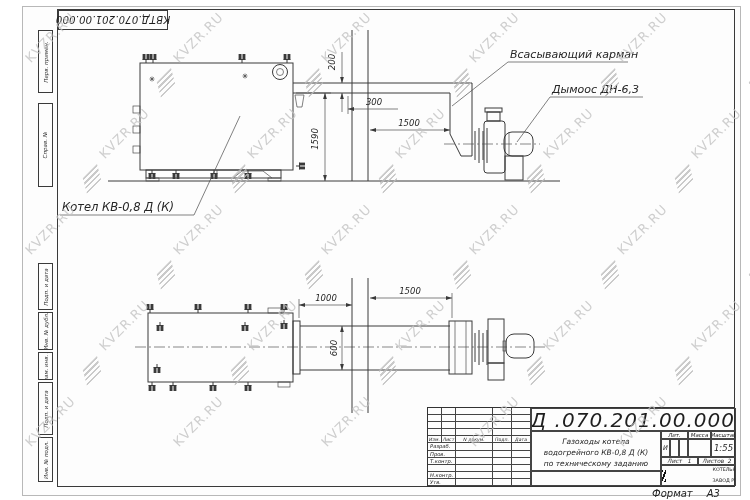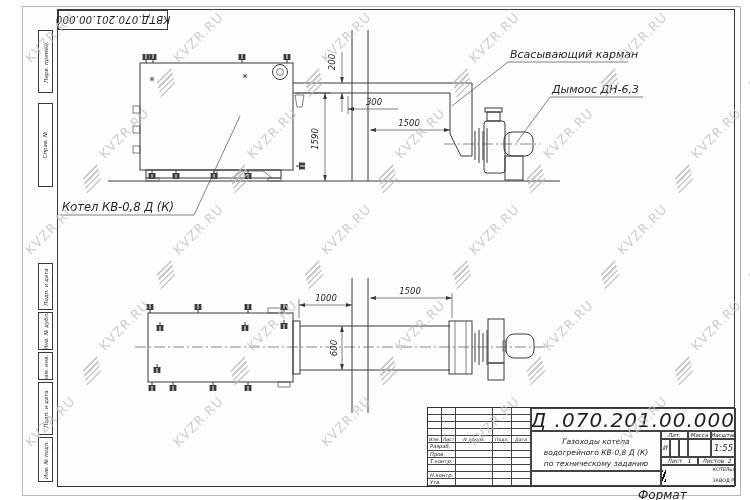--- a/index.html
+++ b/index.html
@@ -39,21 +39,21 @@
       letter-spacing:1px;white-space:nowrap;}
   .desc{font-size:7.5px;font-style:italic;text-align:center;padding:5px 10px 0 10px;line-height:1.45;}
   .hcell{font-size:5.5px;font-style:italic;display:flex;align-items:center;justify-content:center;white-space:nowrap;}
   .vcell{font-size:8.5px;font-style:italic;display:flex;align-items:center;justify-content:center;}
   .sheetrow{display:flex;align-items:center;justify-content:space-evenly;font-size:5.8px;font-style:italic;}
   .company{display:flex;align-items:center;justify-content:center;gap:4px;}
   .logo-glyph{width:13px;height:12px;background:repeating-linear-gradient(115deg,#111 0 1.8px,rgba(0,0,0,0) 1.8px 3.8px);flex:0 0 auto;}
   .logo-word{font-weight:bold;font-size:12px;letter-spacing:.5px;color:#111;font-family:"DejaVu Sans",sans-serif;margin-top:32px;}
   .logo-sub{font-size:4.8px;line-height:1.25;color:#222;text-align:left;white-space:pre-line;}
   .format{position:absolute;left:638px;top:488px;width:96px;height:9px;display:flex;gap:14px;
-      justify-content:flex-start;font-size:12px;font-style:italic;z-index:5;color:#222;flex-direction:column;}
+      justify-content:center;font-size:10px;font-style:italic;z-index:5;color:#222;}
   
   #wm{position:absolute;inset:0;pointer-events:none;z-index:8;}
   .wmt{position:absolute;transform:rotate(-45deg);color:#c3c3c3;font-size:13px;letter-spacing:1px;
       opacity:.8;white-space:nowrap;}
   .wmg{position:absolute;width:20px;height:14px;opacity:.75;
       transform:rotate(-45deg) skewX(-30deg);
       background:repeating-linear-gradient(0deg,#b9b9b9 0 1.6px,rgba(0,0,0,0) 1.6px 4.2px);}
 </style>
 </head>
 <body>

